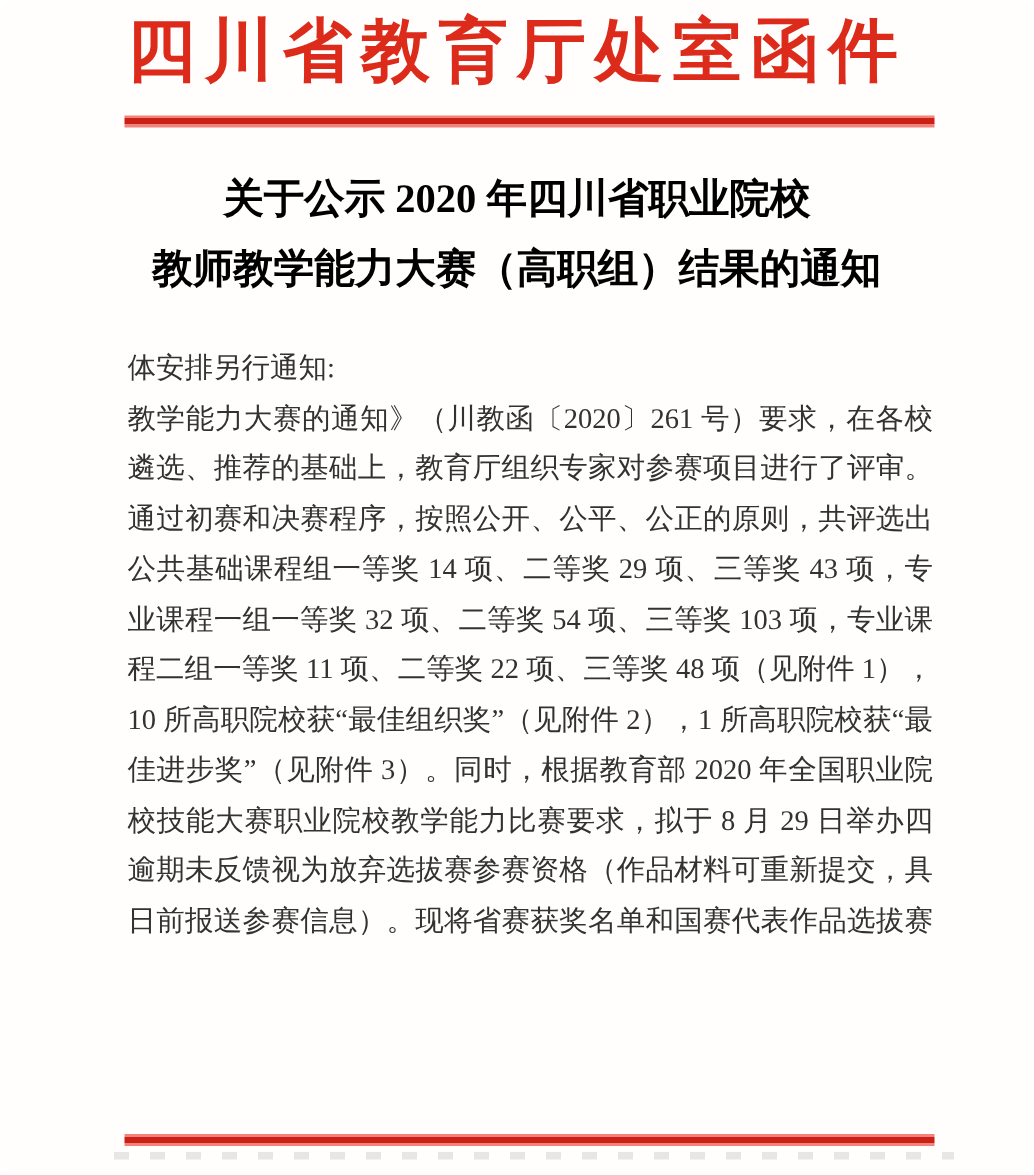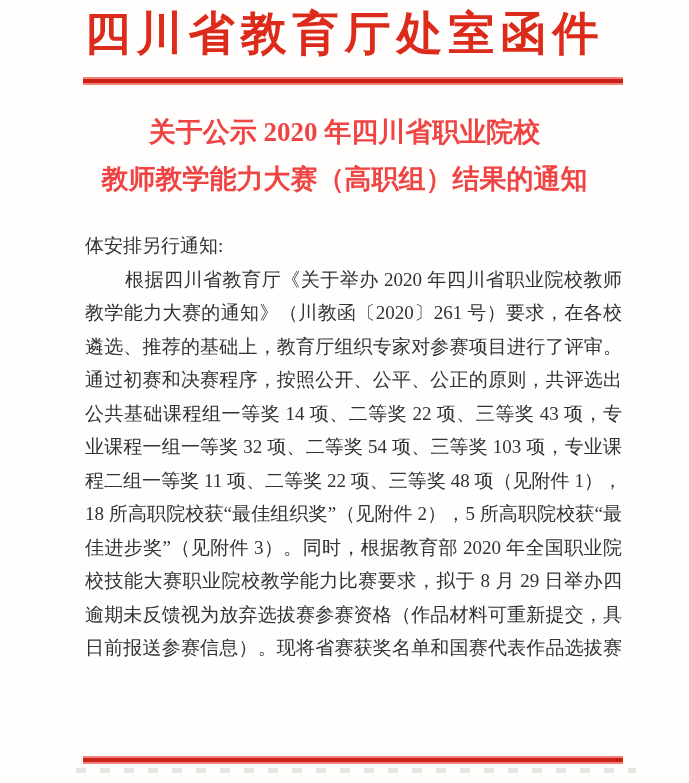--- a/index.html
+++ b/index.html
@@ -46,21 +46,21 @@
   .rule-top { top: 77px; }
   .rule-bottom { top: 756px; }
   
   .doc-title {
     position: absolute;
     left: 0;
     right: 0;
     text-align: center;
     font-weight: bold;
     font-size: 27px;
-    color: #ef4444;
+    color: #000000;
     line-height: 34px;
     white-space: nowrap;
   }
   .doc-title.t1 { top: 115px; }
   .doc-title.t2 { top: 162px; }
   
   .body-text {
     position: absolute;
     top: 229px;
     left: 85px;
@@ -105,28 +105,27 @@
   <div class="banner">四川省教育厅处室函件</div>
 
   <div class="rule rule-top"></div>
 
   <div class="doc-title t1">关于公示 2020 年四川省职业院校</div>
 
   <div class="doc-title t2">教师教学能力大赛（高职组）结果的通知</div>
 
   <div class="body-text">
     <div class="line salutation">体安排另行通知:</div>
-    <div class="line indent">根据四川省教育厅《关于举办 2020 年四川省职业院校教师</div>
     <div class="line">教学能力大赛的通知》（川教函〔2020〕261 号）要求，在各校</div>
     <div class="line">遴选、推荐的基础上，教育厅组织专家对参赛项目进行了评审。</div>
     <div class="line">通过初赛和决赛程序，按照公开、公平、公正的原则，共评选出</div>
-    <div class="line">公共基础课程组一等奖 14 项、二等奖 22 项、三等奖 43 项，专</div>
+    <div class="line">公共基础课程组一等奖 14 项、二等奖 29 项、三等奖 43 项，专</div>
     <div class="line">业课程一组一等奖 32 项、二等奖 54 项、三等奖 103 项，专业课</div>
     <div class="line">程二组一等奖 11 项、二等奖 22 项、三等奖 48 项（见附件 1），</div>
-    <div class="line">18 所高职院校获“最佳组织奖”（见附件 2），5 所高职院校获“最</div>
+    <div class="line">10 所高职院校获“最佳组织奖”（见附件 2），1 所高职院校获“最</div>
     <div class="line">佳进步奖”（见附件 3）。同时，根据教育部 2020 年全国职业院</div>
     <div class="line">校技能大赛职业院校教学能力比赛要求，拟于 8 月 29 日举办四</div>
     <div class="line">逾期未反馈视为放弃选拔赛参赛资格（作品材料可重新提交，具</div>
     <div class="line">日前报送参赛信息）。现将省赛获奖名单和国赛代表作品选拔赛参</div>
   </div>
 
   <div class="rule rule-bottom"></div>
 
   <div class="footer-marks"></div>
 

